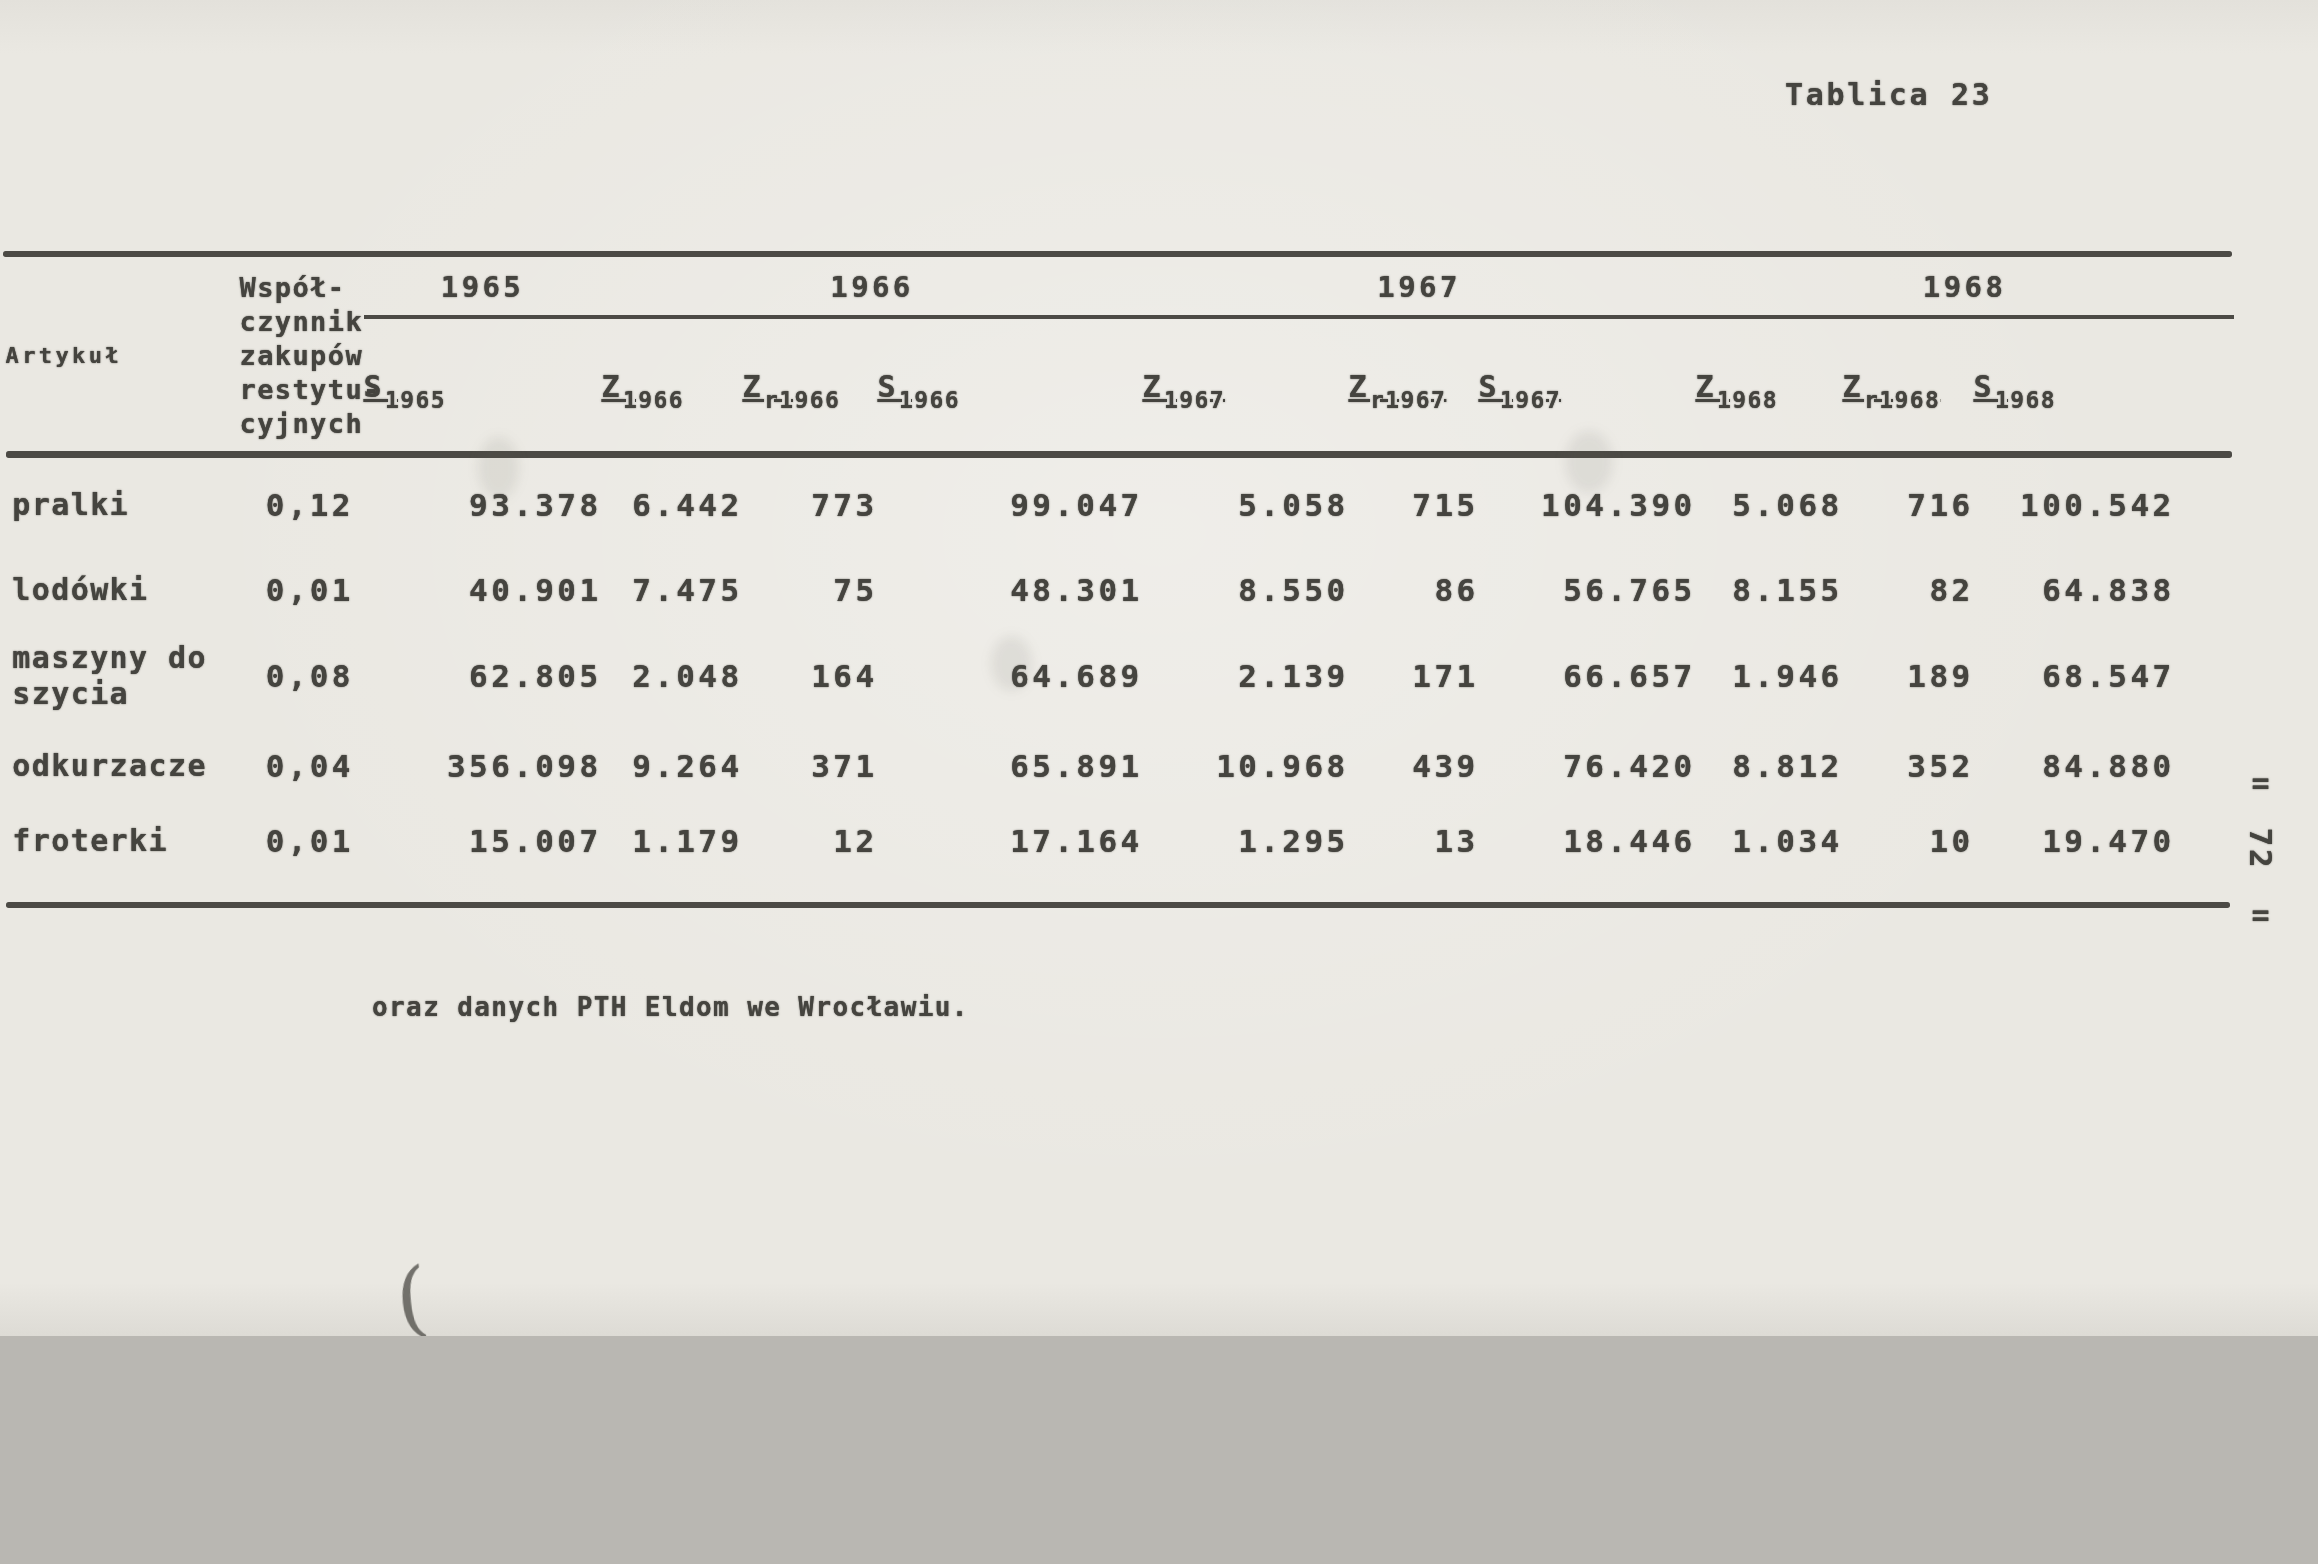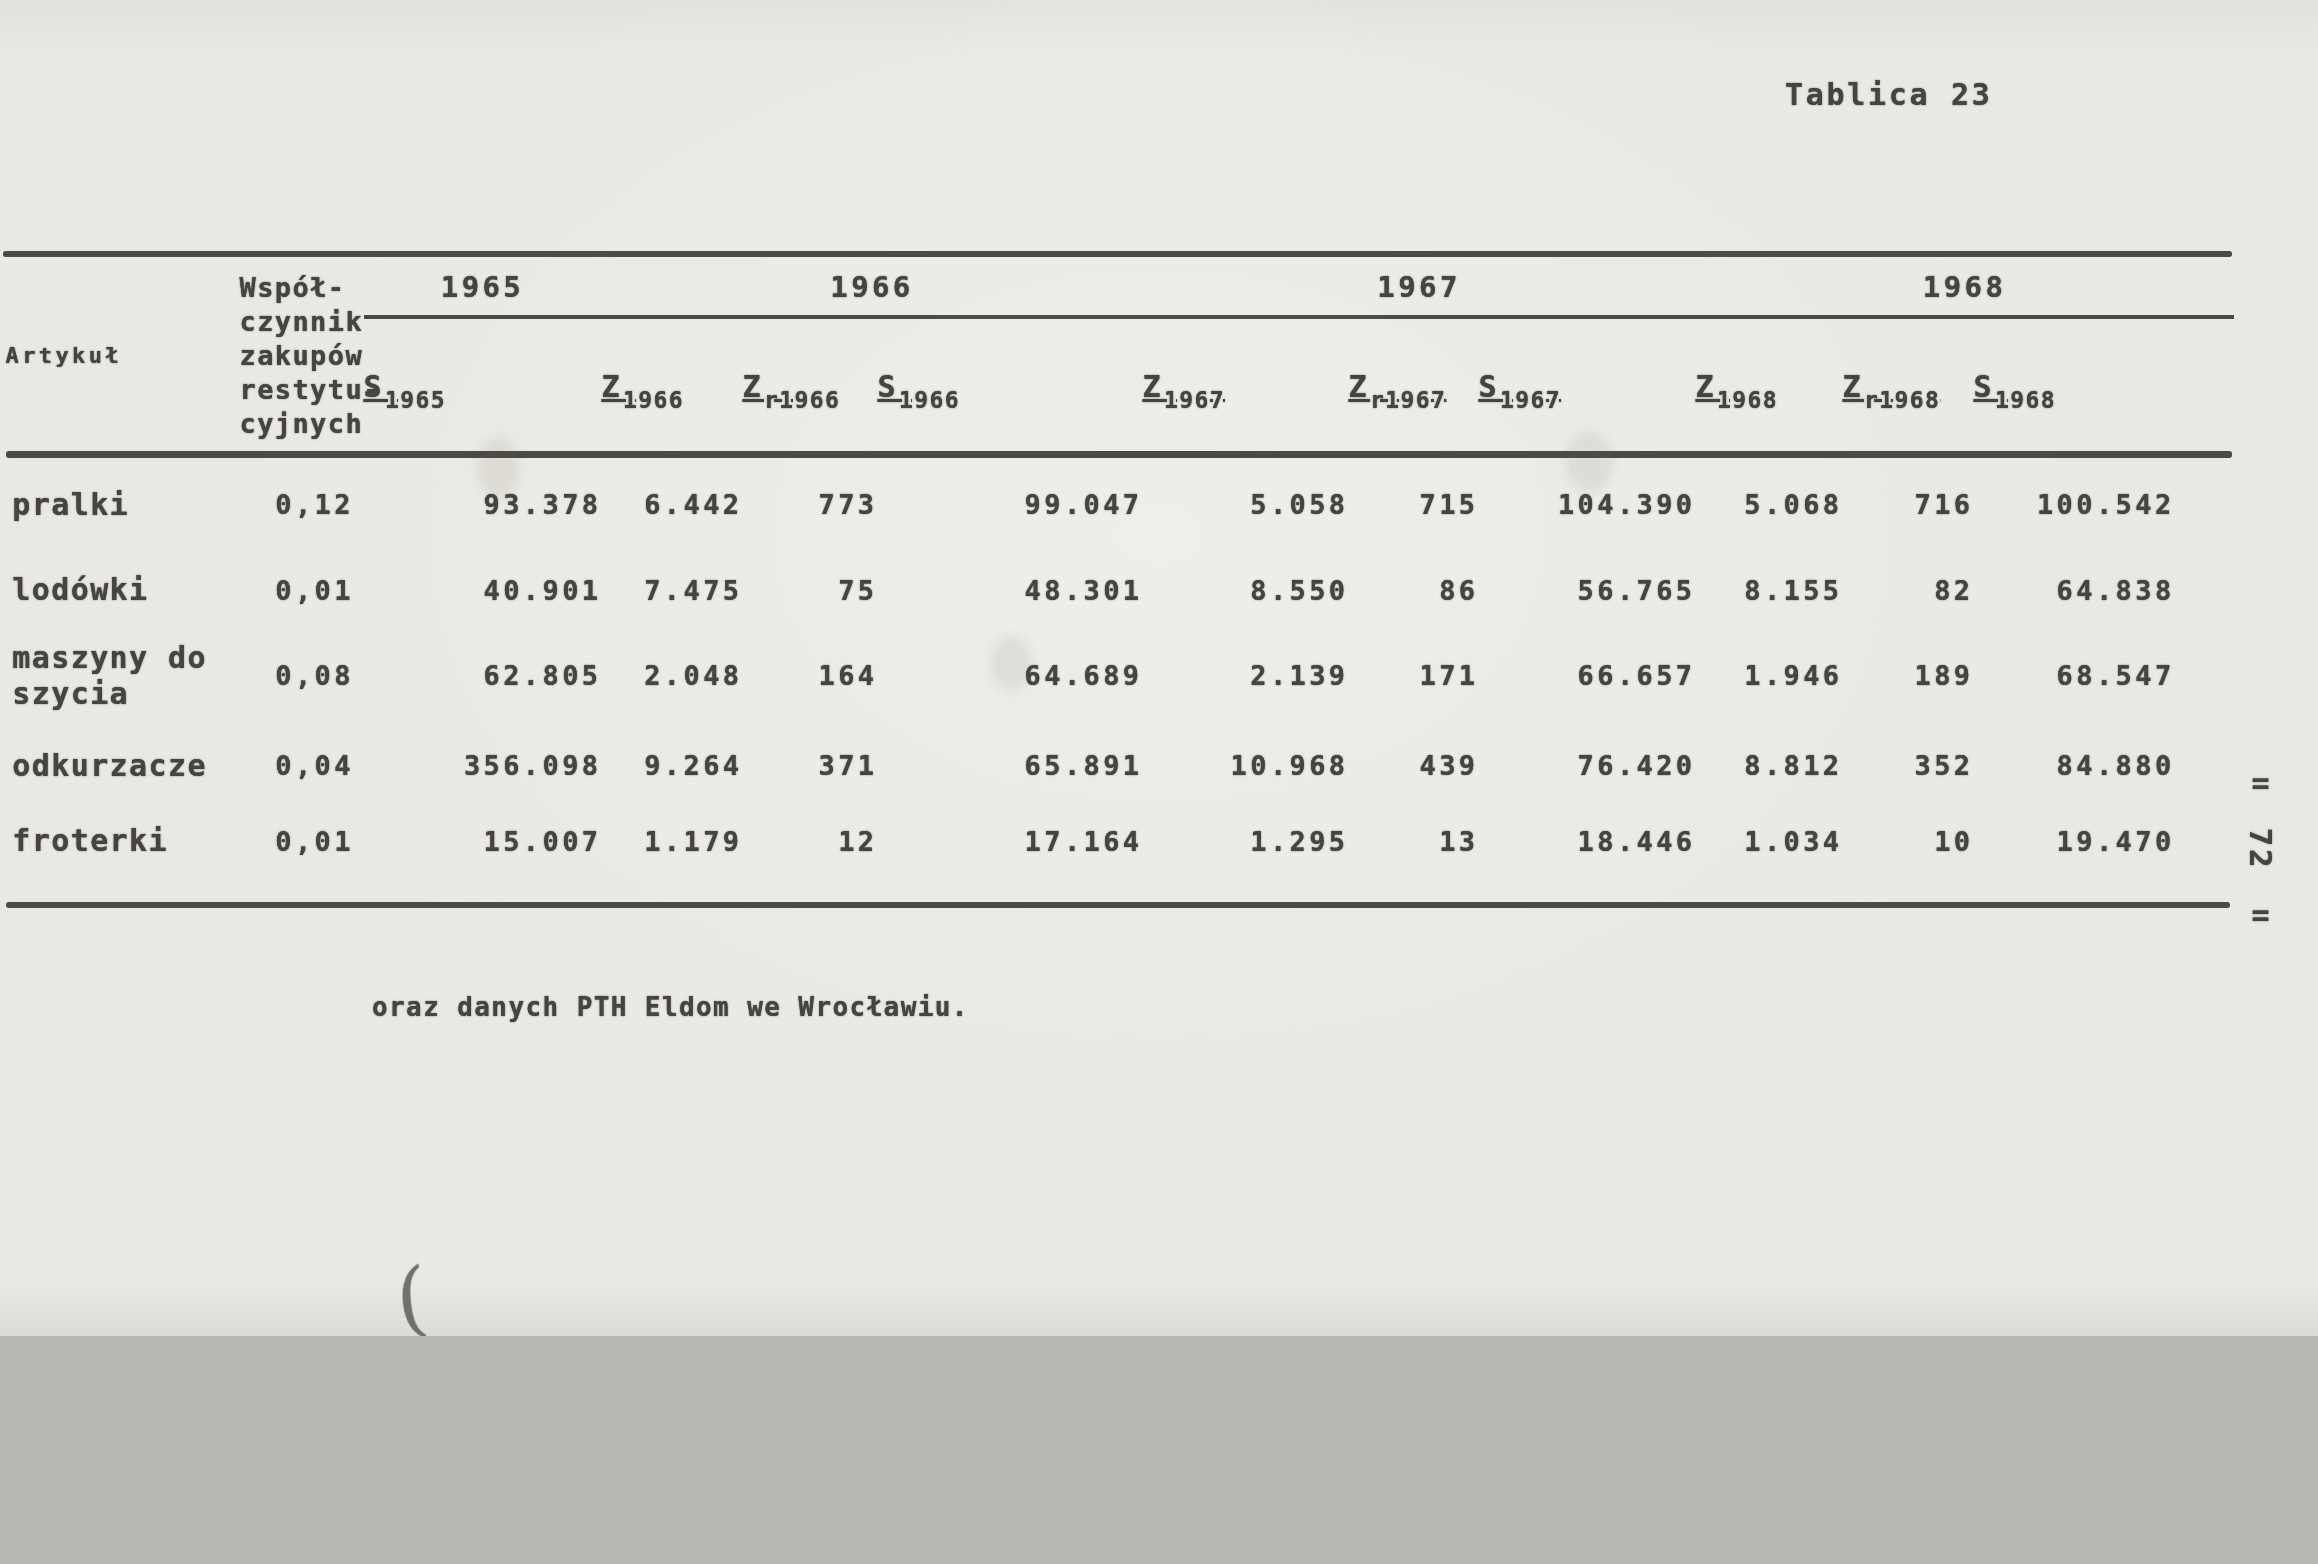--- a/index.html
+++ b/index.html
@@ -38,21 +38,21 @@
   table.t td{padding:0;vertical-align:middle;}
   thead td{vertical-align:bottom;}
   td.artykul-cell{vertical-align:top;padding-top:63px;padding-left:34px;font-size:22px;}
   td.coef-head{vertical-align:top;padding-top:13.7px;font-size:27px;line-height:34px;white-space:pre-line;letter-spacing:1.4px;margin-left:39px;}
   td.year-cell{
     text-align:center;font-size:29px;height:57px;
     border-bottom:4.8px solid #4c4a45;padding-bottom:4.1px;
   }
   tr.sub-row td{height:134px;text-align:left;font-size:30px;vertical-align:middle;text-decoration:underline;}
   .sub{font-size:23px;position:relative;top:11px;letter-spacing:1.4px;}
-  tbody td{text-align:right;padding-right:8.2px;font-size:27px;}
+  tbody td{text-align:right;padding-right:8.2px;font-size:31px;}
   tbody td.label{text-align:left;padding-left:6.8px;white-space:pre-line;line-height:36px;font-size:30px;letter-spacing:1.4px;}
   tbody td.coef{padding-right:9.6px;}
   tbody td.last{padding-right:59px;}
 
   .src1{position:absolute;left:198px;top:955px;font-size:26px;letter-spacing:1.4px;}
   .src2{position:absolute;left:372px;top:992px;font-size:26px;letter-spacing:1.4px;}
   .footnote{position:absolute;left:152px;top:1113px;font-size:29px;letter-spacing:2.7px;}
 
   .page-marker{position:absolute;left:2233px;top:765px;width:55px;text-align:center;font-size:30px;}
   .page-marker .bar{display:block;line-height:36px;}

